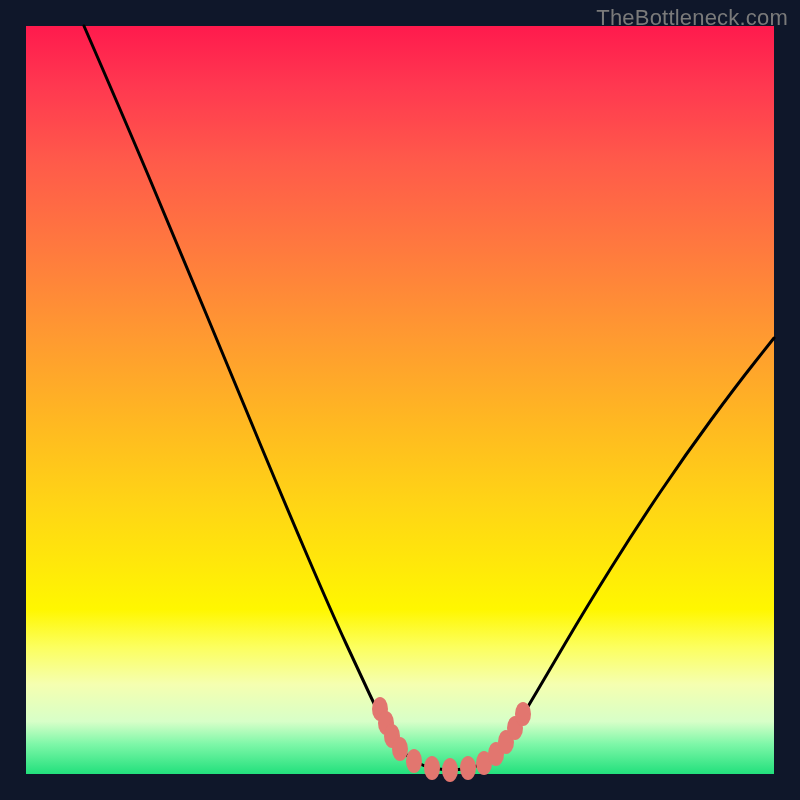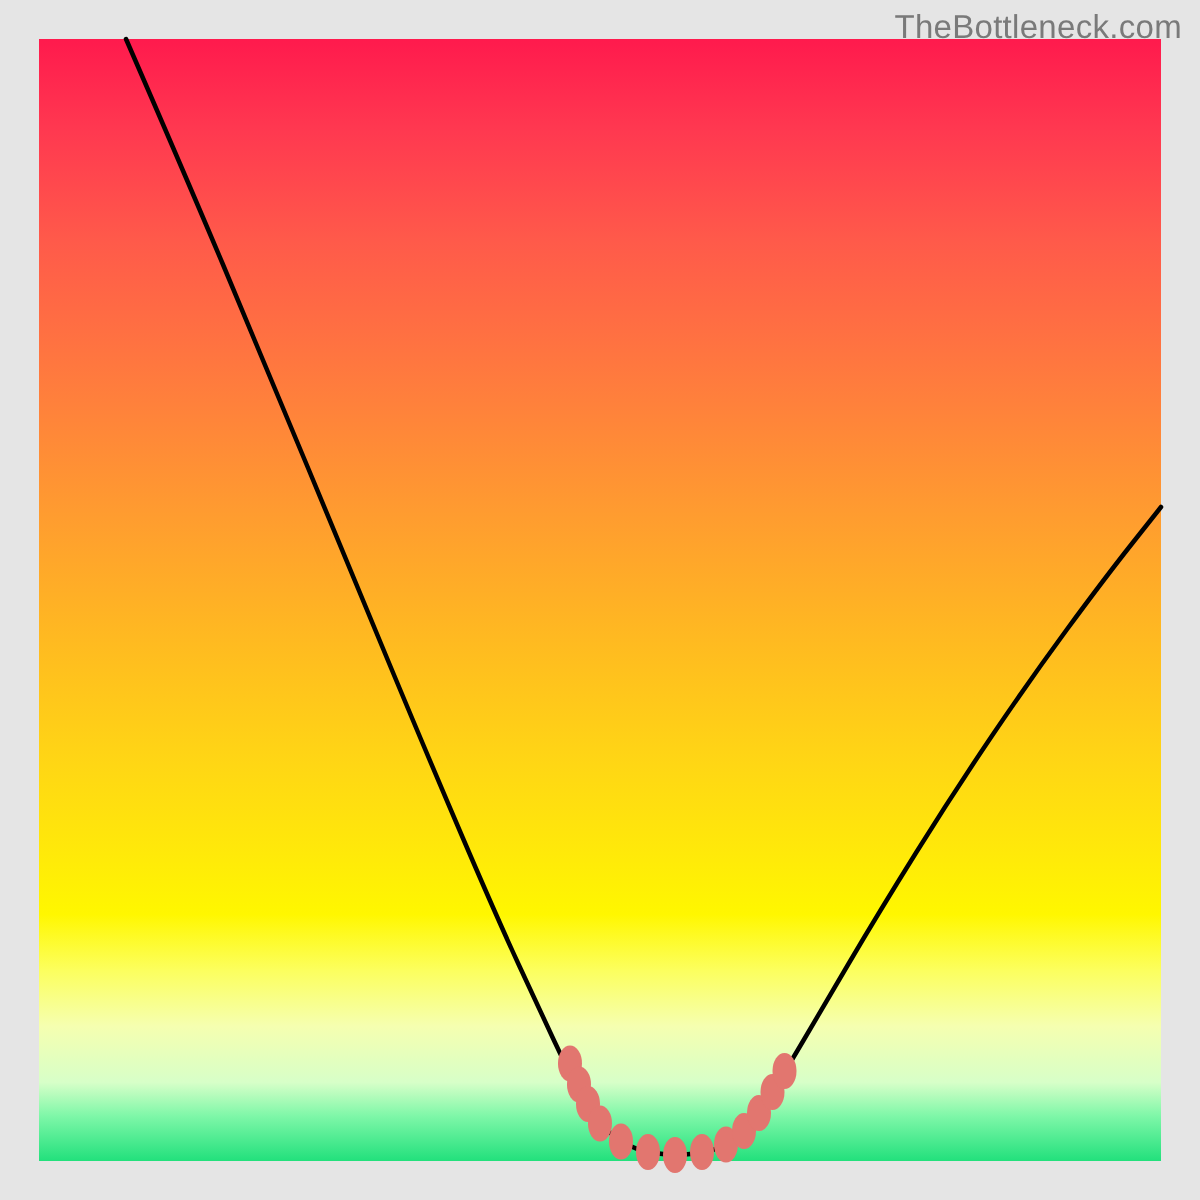--- a/index.html
+++ b/index.html
@@ -10,21 +10,21 @@
     background: #000;
     overflow: hidden;
     font-family: Arial, Helvetica, sans-serif;
   }
   .frame {
     position: absolute;
     left: 0;
     top: 0;
     width: 800px;
     height: 800px;
-    background: #e5e5e5;
+    background: #0f172a;
   }
   .plot {
     position: absolute;
     left: 26px;
     top: 26px;
     width: 748px;
     height: 748px;
     background: linear-gradient(to bottom,
       #ff1a4d 0%,
       #ff3850 8%,

